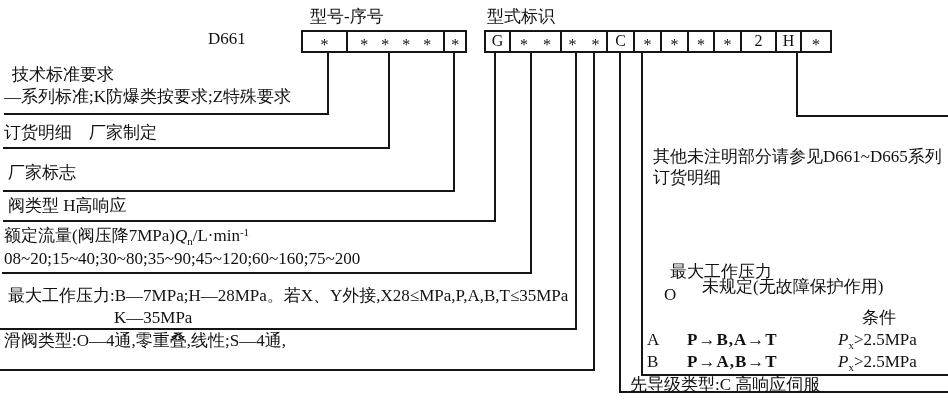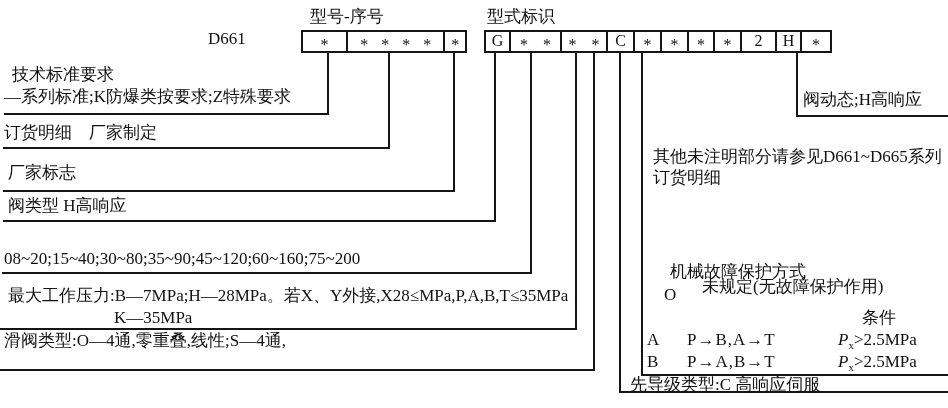--- a/index.html
+++ b/index.html
@@ -20,21 +20,21 @@
     box-sizing:border-box;border-left:2px solid #151515;
     font-size:16px;overflow:visible;
   }
   .cell:first-child{border-left:none;}
   .ast{padding-top:7px;}
   .sp4{word-spacing:9px;}
   .sp2{word-spacing:11px;}
   .it{font-style:italic;}
   sub{font-size:11px;line-height:0;vertical-align:-4px;}
   sup{font-size:11px;line-height:0;vertical-align:5px;}
-  .path{letter-spacing:1px;}
+  .path{letter-spacing:1px;font-weight:bold;}
 </style>
 </head>
 <body>
 
 <div class="canvas">
 
   <div class="abs" style="left:208px;top:29px">D661</div>
   <div class="abs" style="left:310px;top:7px">型号-序号</div>
   <div class="abs" style="left:487px;top:7px">型式标识</div>
 
@@ -83,46 +83,48 @@
 
   <div class="abs" style="left:12px;top:65px">技术标准要求</div>
   <div class="abs" style="left:4px;top:87px">—系列标准;K防爆类按要求;Z特殊要求</div>
 
   <div class="abs" style="left:4px;top:123px">订货明细　厂家制定</div>
 
   <div class="abs" style="left:8px;top:163px">厂家标志</div>
 
   <div class="abs" style="left:8px;top:196px">阀类型 H高响应</div>
 
+  <div class="abs" style="left:4px;top:226px">
+    <span>额定流量(阀压降7MPa)</span><span class="it">Q</span><sub>n</sub><span>/L·min</span><sup>-1</sup>
+  </div>
   <div class="abs" style="left:4px;top:249px">08~20;15~40;30~80;35~90;45~120;60~160;75~200</div>
 
   <div class="abs" style="left:8px;top:286px">最大工作压力:B—7MPa;H—28MPa。若X、Y外接,X28≤MPa,P,A,B,T≤35MPa</div>
   <div class="abs" style="left:114px;top:308px">K—35MPa</div>
 
   <div class="abs" style="left:4px;top:331px">滑阀类型:O—4通,零重叠,线性;S—4通,</div>
 
   <div class="abs" style="left:653px;top:147px">其他未注明部分请参见D661~D665系列</div>
   <div class="abs" style="left:653px;top:168px">订货明细</div>
 
-  <div class="abs" style="left:670px;top:262px">机械故障保护方式</div>
+  <div class="abs" style="left:670px;top:262px">最大工作压力</div>
 
   <div class="abs" style="left:664px;top:285px">O</div>
   <div class="abs" style="left:702px;top:277px">未规定(无故障保护作用)</div>
 
   <div class="abs" style="left:862px;top:308px">条件</div>
 
   <div class="abs" style="left:647px;top:330px">A</div>
   <div class="abs path" style="left:687px;top:330px">P→B,A→T</div>
   <div class="abs" style="left:838px;top:330px">
     <span class="it">P</span><sub>x</sub><span>&gt;2.5MPa</span>
   </div>
 
   <div class="abs" style="left:647px;top:352px">B</div>
   <div class="abs path" style="left:687px;top:352px">P→A,B→T</div>
   <div class="abs" style="left:838px;top:352px">
     <span class="it">P</span><sub>x</sub><span>&gt;2.5MPa</span>
   </div>
 
   <div class="abs" style="left:630px;top:375px">先导级类型:C 高响应伺服</div>
 
-  <div class="abs" style="left:803px;top:90px">阀动态;H高响应</div>
 
 </div>
 
 </body></html>

